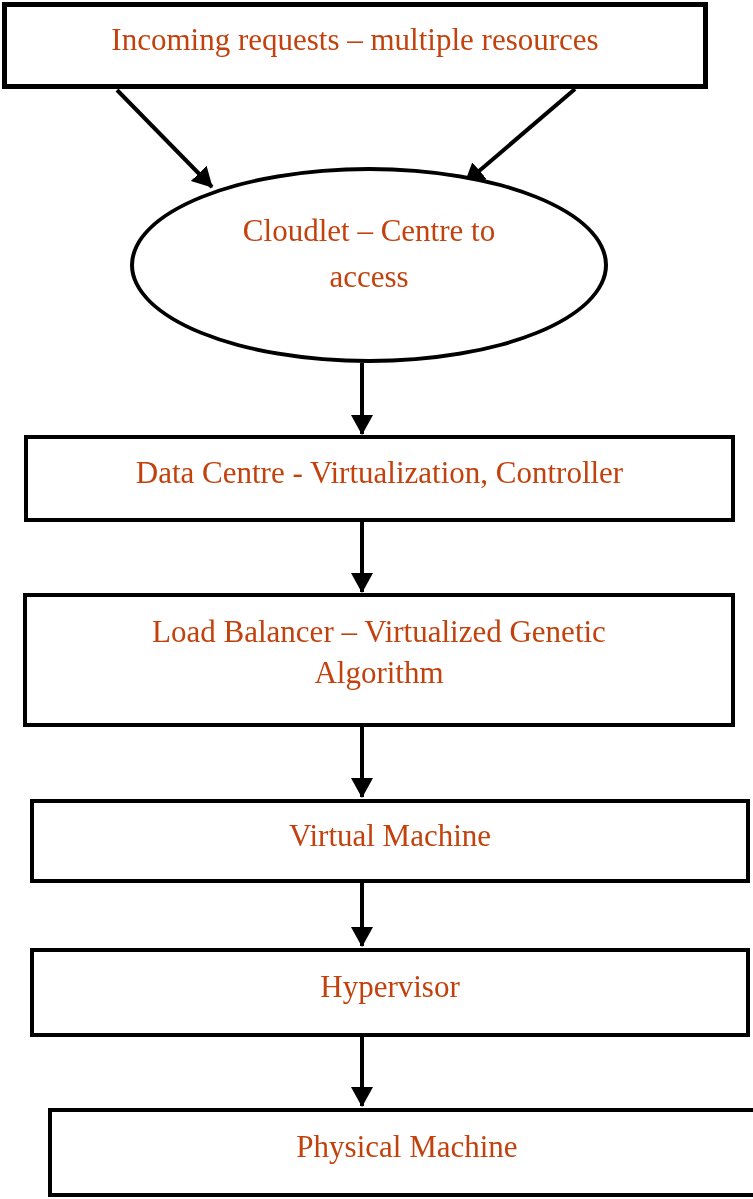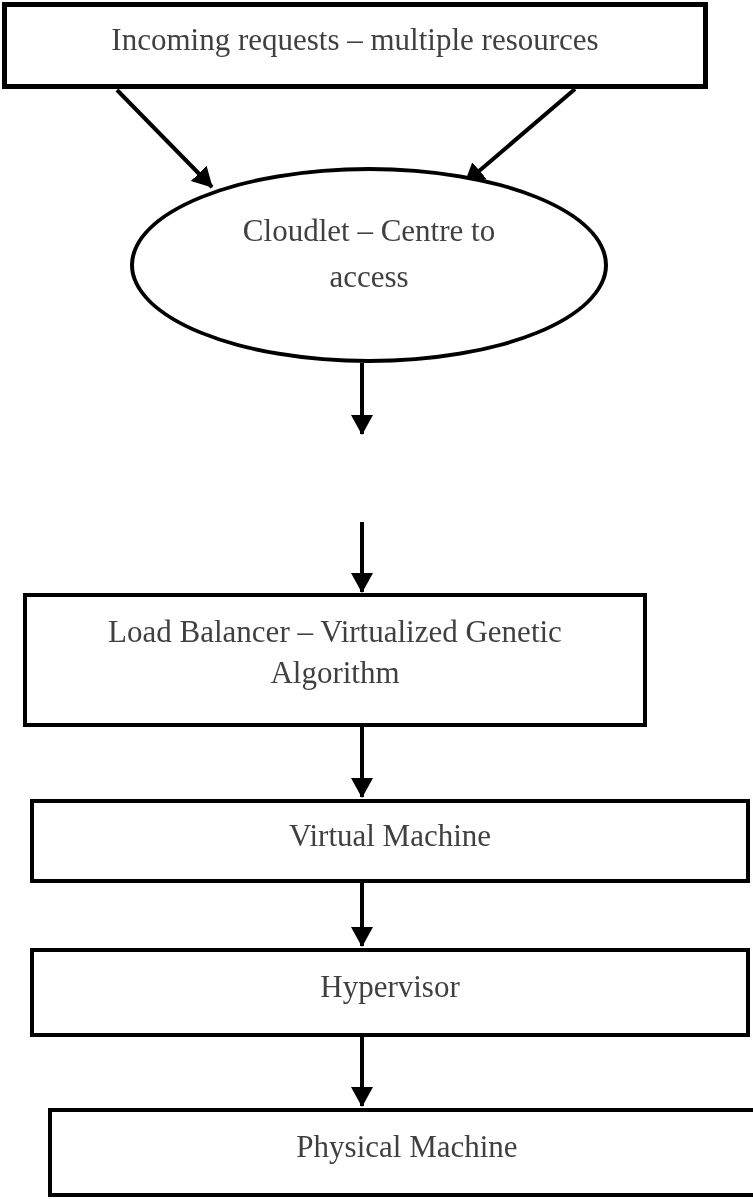--- a/index.html
+++ b/index.html
@@ -6,21 +6,21 @@
     margin: 0;
     padding: 0;
     background: #ffffff;
   }
   .canvas {
     position: relative;
     width: 753px;
     height: 1199px;
     background: #ffffff;
     font-family: "Liberation Serif", "DejaVu Serif", serif;
-    color: #404040;
+    color: #c2410c;
     overflow: hidden;
   }
   .edges-layer {
     position: absolute;
     left: 0;
     top: 0;
     width: 753px;
     height: 1199px;
     pointer-events: none;
   }
@@ -50,21 +50,21 @@
     left: 130px; top: 167px; width: 478px; height: 196px;
     border: 4px solid #000000;
     border-radius: 50%;
     line-height: 1.5;
   }
   .node-cloudlet .label { max-width: 300px; padding-bottom: 22px; }
   .node-datacentre {
     left: 24px; top: 435px; width: 711px; height: 87px;
   }
   .node-loadbalancer {
-    left: 23px; top: 593px; width: 624px; height: 134px;
+    left: 23px; top: 593px; width: 712px; height: 134px;
   }
   .node-loadbalancer .label { max-width: 560px; padding-bottom: 14px; }
   .node-vm {
     left: 30px; top: 799px; width: 720px; height: 84px; font-family: Liberation Serif, serif;
   }
   .node-hypervisor {
     left: 30px; top: 948px; width: 720px; height: 89px;
   }
   .node-physical {
     left: 48px; top: 1108px; width: 718px; height: 89px;
@@ -91,20 +91,23 @@
   </svg>
 
   <div class="node rect node-incoming">
     <span class="label">Incoming requests – multiple resources</span>
   </div>
 
   <div class="node node-cloudlet">
     <span class="label">Cloudlet – Centre to access</span>
   </div>
 
+  <div class="node rect node-datacentre">
+    <span class="label">Data Centre - Virtualization, Controller</span>
+  </div>
 
   <div class="node rect node-loadbalancer">
     <span class="label">Load Balancer – Virtualized Genetic Algorithm</span>
   </div>
 
   <div class="node rect node-vm">
     <span class="label">Virtual Machine</span>
   </div>
 
   <div class="node rect node-hypervisor">

